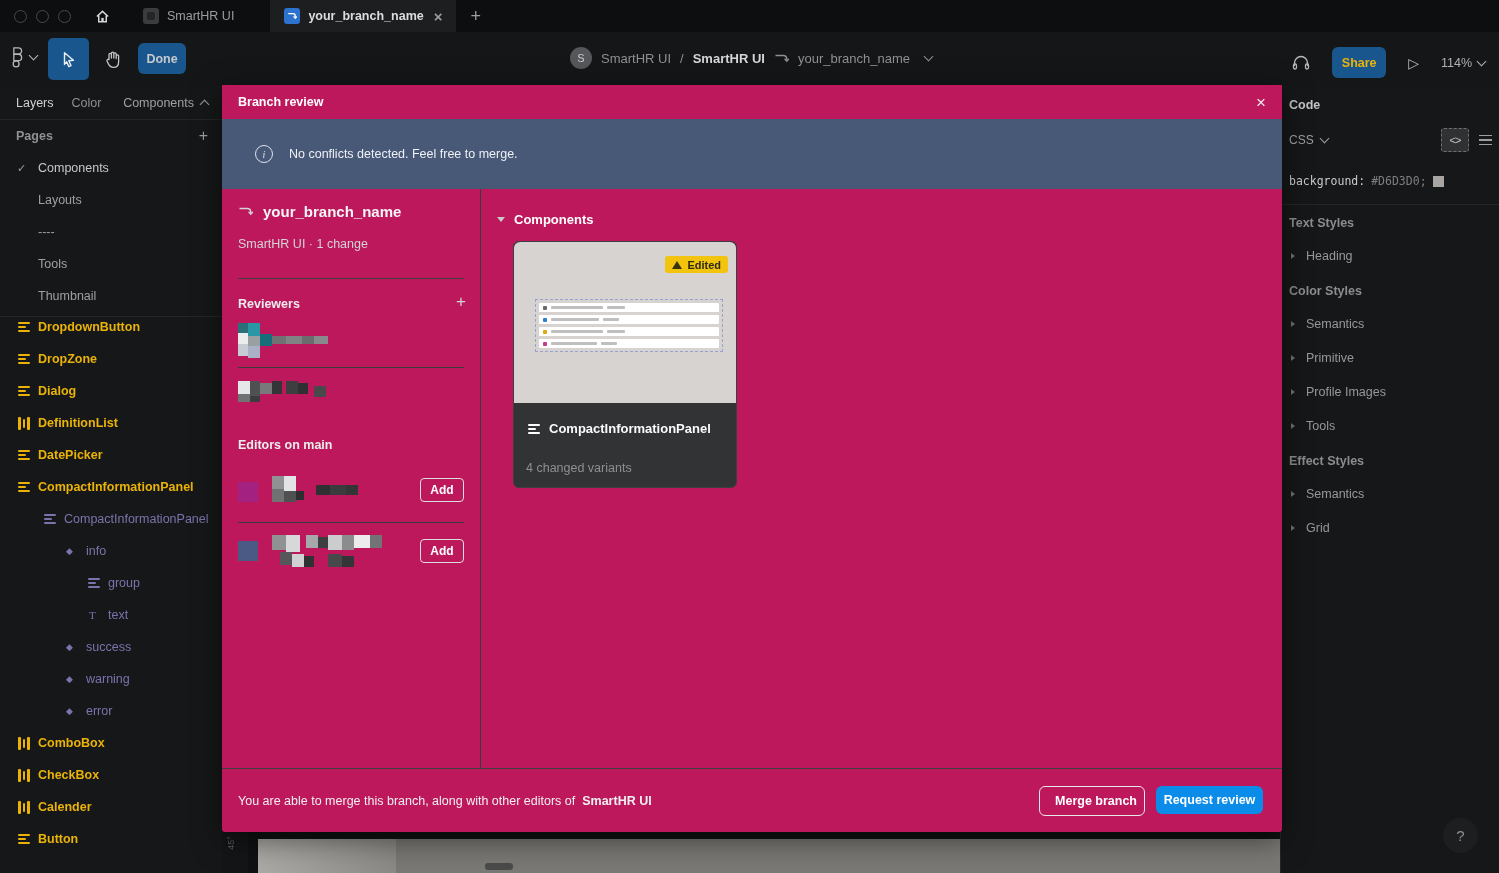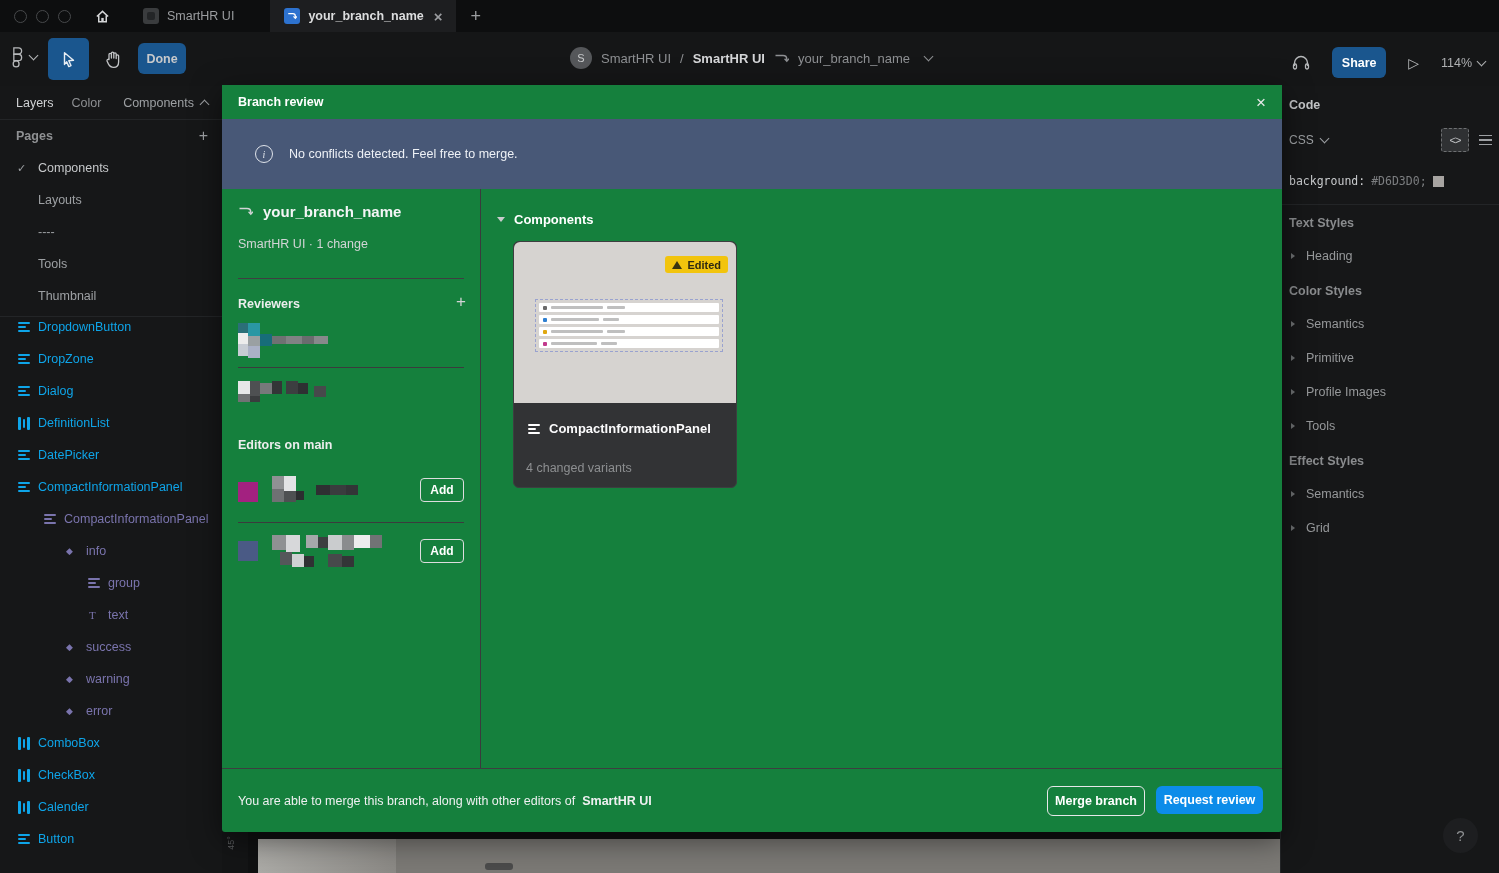--- a/index.html
+++ b/index.html
@@ -29,21 +29,21 @@
   .tool{width:41px;height:42px;top:6px;display:flex;align-items:center;justify-content:center;border-radius:5px;color:#c3c5c7;}
   .tool.selected{background:#1a568e;color:#e7edf3;}
   .btn-done{left:138px;top:11px;width:48px;height:31px;background:#1a568e;border-radius:6px;
             color:#c7c9cb;font-size:12.5px;font-weight:600;display:flex;align-items:center;justify-content:center;}
   .crumbs{left:570px;top:15px;display:flex;align-items:center;gap:9px;font-size:13px;}
   .avatar-s{width:22px;height:22px;border-radius:50%;background:#55575a;color:#c9cbcd;font-size:11px;
             display:flex;align-items:center;justify-content:center;}
   .crumb-dim{color:#8e9093;}
   .crumb-lit{color:#d5d6d8;font-weight:600;}
   .tb-right{right:14px;top:15px;display:flex;align-items:center;gap:22px;}
-  .btn-share{width:54px;height:31px;background:#1a568e;border-radius:6px;color:#ffffff;font-size:12.5px;
+  .btn-share{width:54px;height:31px;background:#1a568e;border-radius:6px;color:#eab308;font-size:12.5px;
              font-weight:600;display:flex;align-items:center;justify-content:center;}
   .play{color:#b6b8ba;font-size:14px;}
   .zoomlbl{display:flex;align-items:center;gap:6px;color:#aeb0b2;font-size:12.5px;}
 
   .chv{display:inline-block;width:6px;height:6px;border-right:1.4px solid currentColor;border-bottom:1.4px solid currentColor;transform:rotate(45deg);margin-top:-3px;}
   .chv.up{transform:rotate(-135deg);margin-top:3px;}
 
   
   .sb-left{left:0;top:86px;width:222px;height:787px;background:#161718;}
   .sb-head{height:33px;border-bottom:1px solid #232527;display:flex;align-items:center;font-size:12.5px;}
@@ -52,21 +52,21 @@
   .sb-head .mode{margin-left:auto;margin-right:14px;color:#9da0a3;display:flex;gap:7px;align-items:center;}
   .pages-title{height:32px;display:flex;align-items:center;font-size:12.5px;color:#8f9193;font-weight:700;}
   .pages-title span{margin-left:16px;}
   .pages-title .plus{margin-left:auto;margin-right:14px;font-size:16px;font-weight:300;color:#9da0a3;}
   .prow{height:32px;display:flex;align-items:center;font-size:12.5px;color:#9da0a3;position:relative;}
   .prow .chk{position:absolute;left:17px;font-size:11px;color:#9da0a3;}
   .prow .plabel{margin-left:38px;}
   .prow.sel .plabel{color:#c6c8ca;}
   .pages-block{border-bottom:1px solid #232527;padding-bottom:4px;}
   .layers-block{position:relative;overflow:hidden;height:560px;}
-  .lrow{position:absolute;height:32px;display:flex;align-items:center;font-size:12.5px;color:#0ea5e9;font-weight:400;width:100%;}
+  .lrow{position:absolute;height:32px;display:flex;align-items:center;font-size:12.5px;color:#eab308;font-weight:700;width:100%;}
   .lrow.purple{color:#7a74ad;font-weight:400;}
   .lic{position:absolute;display:flex;flex-direction:column;gap:2px;}
   
   .ic-set i{display:block;height:2px;background:currentColor;border-radius:1px;}
   .ic-set i:nth-child(1){width:12px;}.ic-set i:nth-child(2){width:8px;}.ic-set i:nth-child(3){width:12px;}
   
   .ic-cols{flex-direction:row!important;gap:2px;align-items:center;height:13px;}
   .ic-cols i{display:block;width:2.5px;background:currentColor;border-radius:1px;}
   .ic-cols i:nth-child(1){height:13px;}.ic-cols i:nth-child(2){height:9px;}.ic-cols i:nth-child(3){height:13px;}
   .ic-diamond{font-size:9px;line-height:9px;}
@@ -93,21 +93,21 @@
 
   
   .canvas-bottom{left:222px;top:86px;width:1060px;height:787px;background:#101112;}
   .ruler{position:absolute;left:0;top:0;width:26px;height:787px;background:#141516;}
   .ruler .rlabel{position:absolute;left:2px;top:752px;color:#5c5e60;font-size:9px;transform:rotate(-90deg);}
   .slab{position:absolute;left:36px;top:753px;width:1023px;height:34px;background:#7b7975;}
   .slab .lite{position:absolute;left:0;top:0;width:138px;height:34px;background:linear-gradient(90deg,#abaaa6,#8b8985);}
   .slab .pill{position:absolute;left:227px;top:24px;width:28px;height:7px;border-radius:3px;background:#4b4b4b;}
 
   
-  .modal{left:222px;top:85px;width:1060px;height:747px;background:#15803d;border-radius:0 0 3px 3px;
+  .modal{left:222px;top:85px;width:1060px;height:747px;background:#be185d;border-radius:0 0 3px 3px;
          box-shadow:0 8px 30px rgba(0,0,0,.5);}
   .m-head{height:34px;display:flex;align-items:center;}
   .m-head .t{margin-left:16px;font-size:12.5px;font-weight:700;color:#ffffff;}
   .m-head .x{margin-left:auto;margin-right:16px;color:#e8e9ea;font-size:17px;line-height:1;}
   .m-banner{height:70px;background:#485877;display:flex;align-items:center;color:#eef1f6;font-size:12.5px;}
   .info-ic{margin-left:33px;width:16px;height:16px;border:1.4px solid #dfe3ea;border-radius:50%;
            display:flex;align-items:center;justify-content:center;font-size:10px;font-style:italic;font-family:"Liberation Serif",serif;color:#dfe3ea;}
   .m-banner .bt{margin-left:16px;}
   .m-body{position:absolute;left:0;top:104px;width:1060px;height:579px;}
   .m-left{position:absolute;left:0;top:0;width:258px;height:579px;border-right:1px solid #3a3b3d;}
@@ -139,21 +139,21 @@
   .card-name{position:absolute;left:14px;top:132px;display:flex;align-items:center;gap:9px;color:#fbfbfc;font-size:13px;font-weight:600;}
   .card-name .ic-set{color:#fff;}
   .card-meta{position:absolute;left:12px;top:176px;font-size:12.5px;color:#8d8f91;}
   .card-lower{position:relative;height:82px;}
 
   .m-foot{position:absolute;left:0;top:683px;width:1060px;height:64px;border-top:1px solid #3d3e40;display:flex;align-items:center;}
   .m-foot .msg{margin-left:16px;font-size:12.5px;color:#eff0f1;}
   .m-foot .msg b{font-weight:700;}
   .m-foot .btns{margin-left:auto;margin-right:19px;display:flex;gap:11px;}
   .btn-merge{width:96px;height:28px;border:1px solid #e6e7e9;border-radius:6px;color:#fff;font-size:12.5px;font-weight:600;
-             display:flex;align-items:center;justify-content:center;}
+             display:flex;align-items:center;justify-content:center;padding-left:8px;}
   .btn-request{width:107px;height:28px;background:#0c8ce9;border-radius:6px;color:#fff;font-size:12.5px;font-weight:600;
              display:flex;align-items:center;justify-content:center;}
 
   .help-fab{left:1443px;top:818px;width:35px;height:35px;border-radius:50%;background:#1d1e20;
             display:flex;align-items:center;justify-content:center;color:#8e9092;font-size:15px;}
 </style>
 </head>
 <body>
 
 <div class="app">

